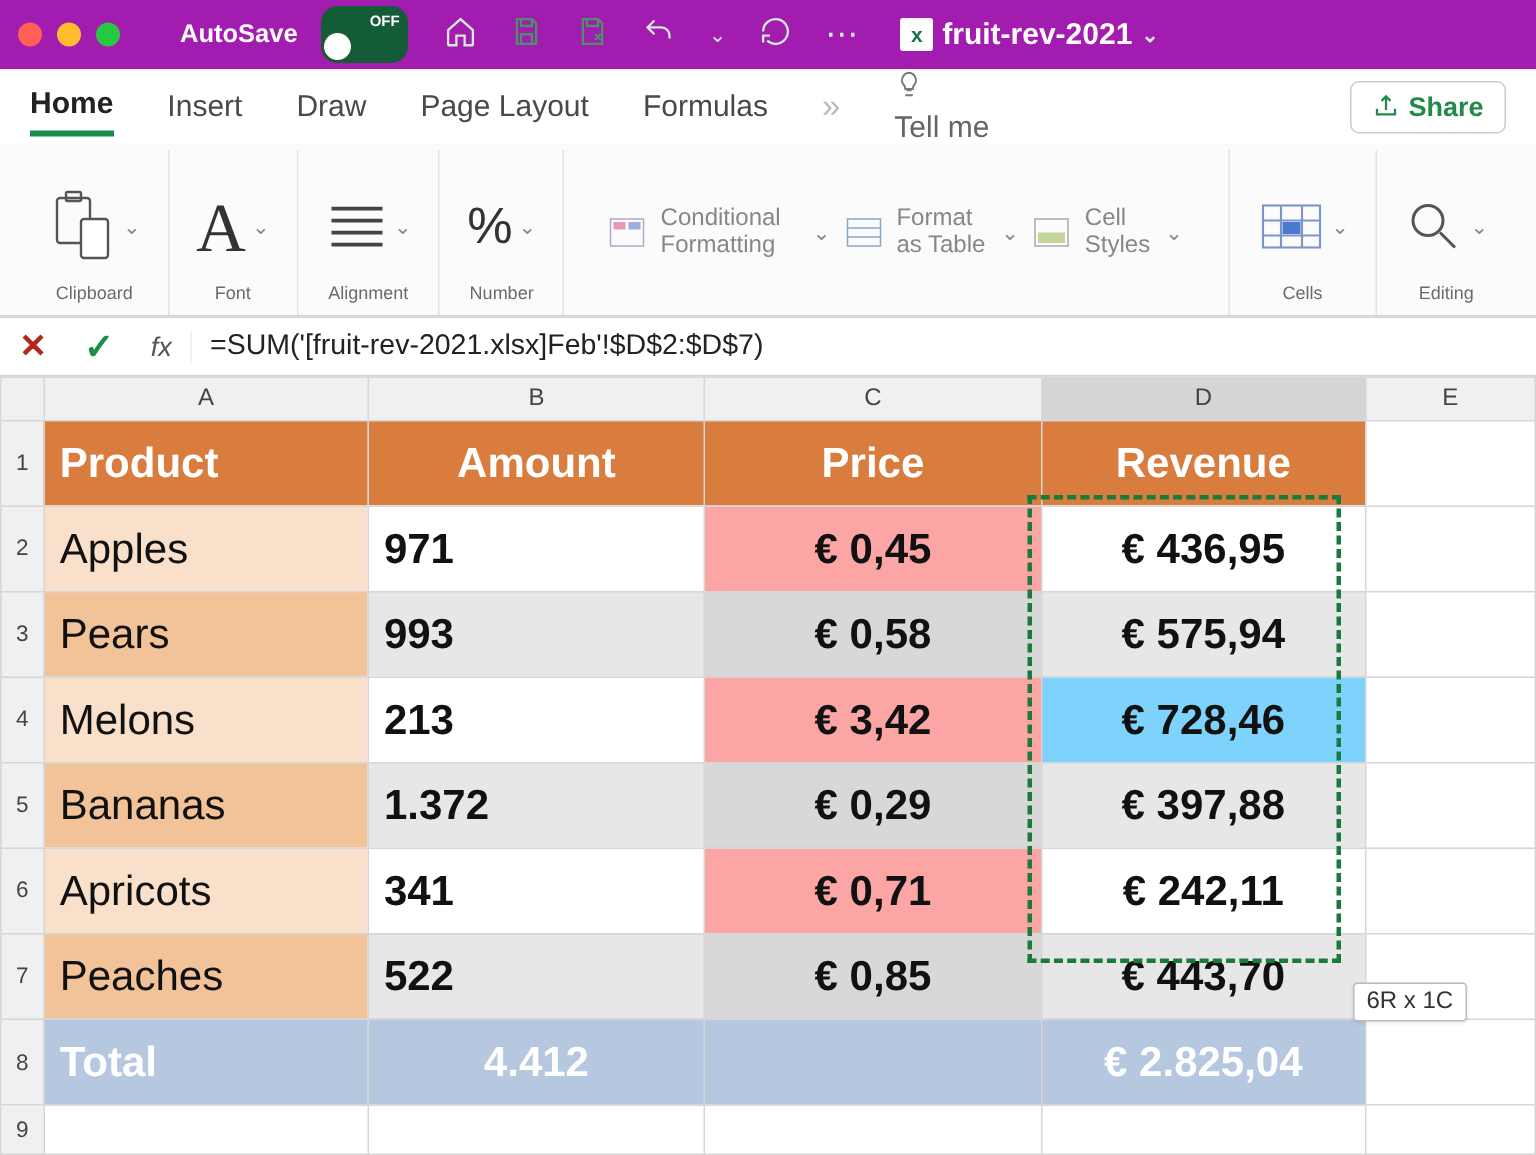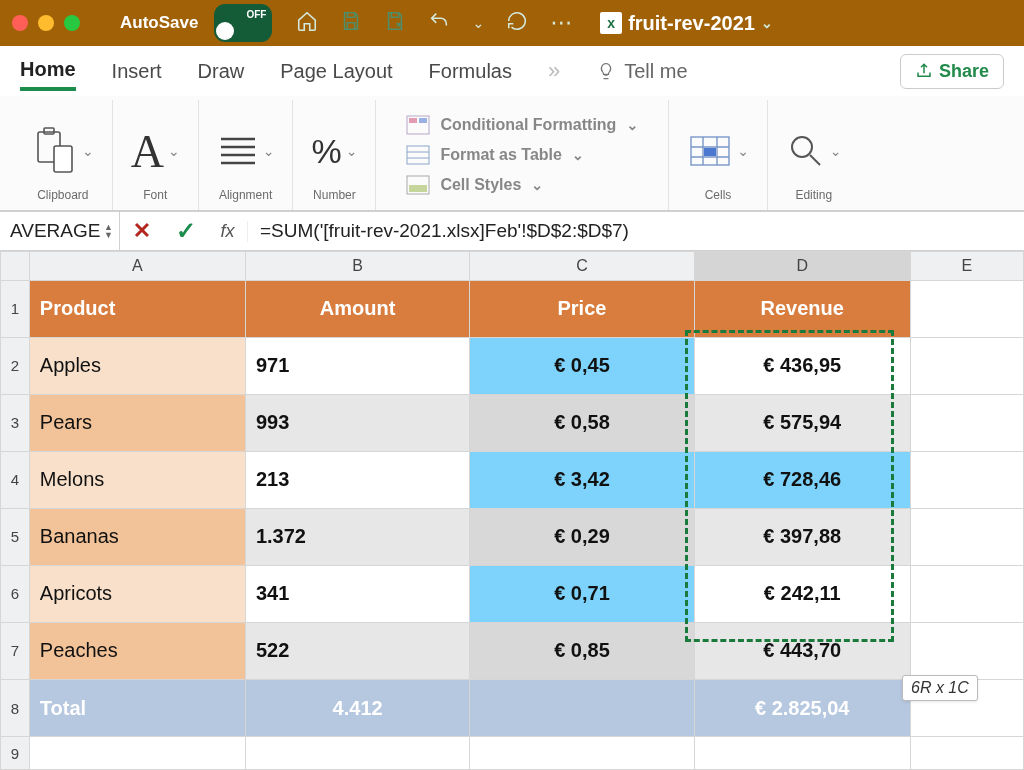--- a/index.html
+++ b/index.html
@@ -6,21 +6,21 @@
   body {
     font-family: -apple-system, "Segoe UI", sans-serif;
     background: #fff;
     width: 1024px;
     height: 770px;
     overflow: hidden;
   }
 
   
   .titlebar {
-    background: #a16207;
+    background: #a21caf;
     height: 46px;
     display: flex;
     align-items: center;
     padding: 0 12px;
     gap: 10px;
     color: #fff;
   }
   .traffic { display: flex; gap: 10px; margin-right: 30px; }
   .dot { width: 16px; height: 16px; border-radius: 50%; }
   .red { background: #ff5f57; }
@@ -63,21 +63,21 @@
     height: 50px;
     padding: 0 20px;
     gap: 36px;
     font-size: 20px;
     border-bottom: 0;
   }
   .tab { color: #494949; cursor: pointer; padding: 6px 0; }
   .tab.active { font-weight: 700; color: #222; border-bottom: 4px solid #1a8c4c; }
   .tab-spacer { flex: 1; }
   .tab-chev { color: #bbb; font-size: 22px; }
-  .tell-me { display: flex; align-items: center; gap: 8px; color: #666; }
+  .tell-me { display: flex; gap: 8px; color: #666; flex-direction: column; }
   .share-btn {
     border: 1px solid #ccc; border-radius: 6px;
     padding: 6px 14px; display: flex; align-items: center; gap: 6px;
     color: #228a4a; font-weight: 700; font-size: 18px;
     background: #fff;
   }
 
   
   .ribbon {
     display: flex; align-items: stretch;
@@ -91,24 +91,23 @@
     padding: 4px 18px 8px 18px;
     gap: 4px;
     border-right: 1px solid #e3e3e3;
     color: #6b6b6b;
   }
   .rgroup:last-child { border-right: none; }
   .rgroup .glabel { font-size: 12px; color: #6b6b6b; margin-top: 4px; }
   .rgroup .gicon { height: 58px; display: flex; align-items: center; justify-content: center; gap: 4px; }
   .chev { font-size: 14px; color: #888; }
   .styles-group {
-    flex-direction: column; align-items: flex-start; justify-content: center;
+    flex-direction: row; align-items: center; justify-content: center;
     gap: 10px; color: #878787; font-size: 16px;
     padding: 10px 30px;
-    font-weight: bold;
   }
   .styles-row { display: flex; align-items: center; gap: 10px; }
   .styles-row .ico { width: 24px; height: 20px; display: inline-block; }
 
   
   .fbar {
     display: flex; align-items: center;
     height: 40px;
     border-top: 1px solid #d0d0d0;
     border-bottom: 1px solid #d0d0d0;
@@ -135,28 +134,28 @@
     text-align: center; font-size: 16px; height: 26px;
   }
   .row-hdr {
     background: #eef0f1; color: #444; font-weight: 400;
     text-align: center; font-size: 15px; width: 28px;
   }
   .corner { background: #eef0f1; width: 28px; }
   .w-a { width: 210px; } .w-b { width: 218px; } .w-c { width: 218px; }
   .w-d { width: 210px; } .w-e { width: 110px; }
 
-  .cell { height: 52px; padding: 0 10px; font-size: 20px; color: #111; }
+  .cell { height: 52px; padding: 0 10px; font-size: 28px; color: #111; }
   .hdr-row td.cell {
     background: #d87d3e; color: #fff; font-weight: 700; text-align: center;
   }
   .hdr-row td.cell.first { text-align: left; }
   .data-row td.product { text-align: left; }
   .data-row td.amount { text-align: left; font-weight: 600; }
-  .data-row td.price  { text-align: center; font-weight: 600; background: #7dd3fc; }
+  .data-row td.price  { text-align: center; font-weight: 600; background: #fca5a5; }
   .data-row td.revenue{ text-align: center; font-weight: 600; }
   .shade-a { background: #f8e0cb; }
   .shade-b { background: #f2c298; }
   .shade-b td.price, .shade-b td.revenue, .shade-b td.amount {}
   .data-row.shade-b td.amount { background: #e7e7e7; }
   .data-row.shade-b td.price  { background: #d8d8d8; }
   .data-row.shade-b td.revenue{ background: #e7e7e7; }
   .total-row td.cell {
     background: #b6c7e0; color: #fff; font-weight: 700; text-align: center;
   }
@@ -328,27 +327,20 @@
           <circle cx="16" cy="16" r="10"></circle>
           <line x1="24" y1="24" x2="34" y2="34"></line>
         </svg>
       <span class="chev">⌄</span>
     </div>
     <div class="glabel">Editing</div>
   </div>
 </div>
 
 <div class="fbar">
-  <div class="namebox">
-    <span>AVERAGE</span>
-    <span class="spin">
-        <span>▲</span>
-        <span>▼</span>
-      </span>
-  </div>
   <div class="fb-btn fb-cancel">✕</div>
   <div class="fb-btn fb-accept">✓</div>
   <div class="fx">fx</div>
   <div class="formula-input">=SUM('[fruit-rev-2021.xlsx]Feb'!$D$2:$D$7)</div>
 </div>
 
 <div class="grid-wrap grid-pos">
   <table class="sheet">
     <tbody>
         <tr>
@@ -428,14 +420,14 @@
       <td class="cell"></td>
       <td class="cell"></td>
       <td class="cell"></td>
       <td class="cell"></td>
       <td class="cell"></td>
     </tr>
   </tbody>
     </table>
 
   <div class="ants" style="left:685px; top:79px; width:209px; height:312px;"></div>
-  <div class="sel-badge" style="left:902px; top:424px;font-style:italic;">6R x 1C</div>
+  <div class="sel-badge" style="left:902px; top:404px;">6R x 1C</div>
 </div>
 
 </body></html>

